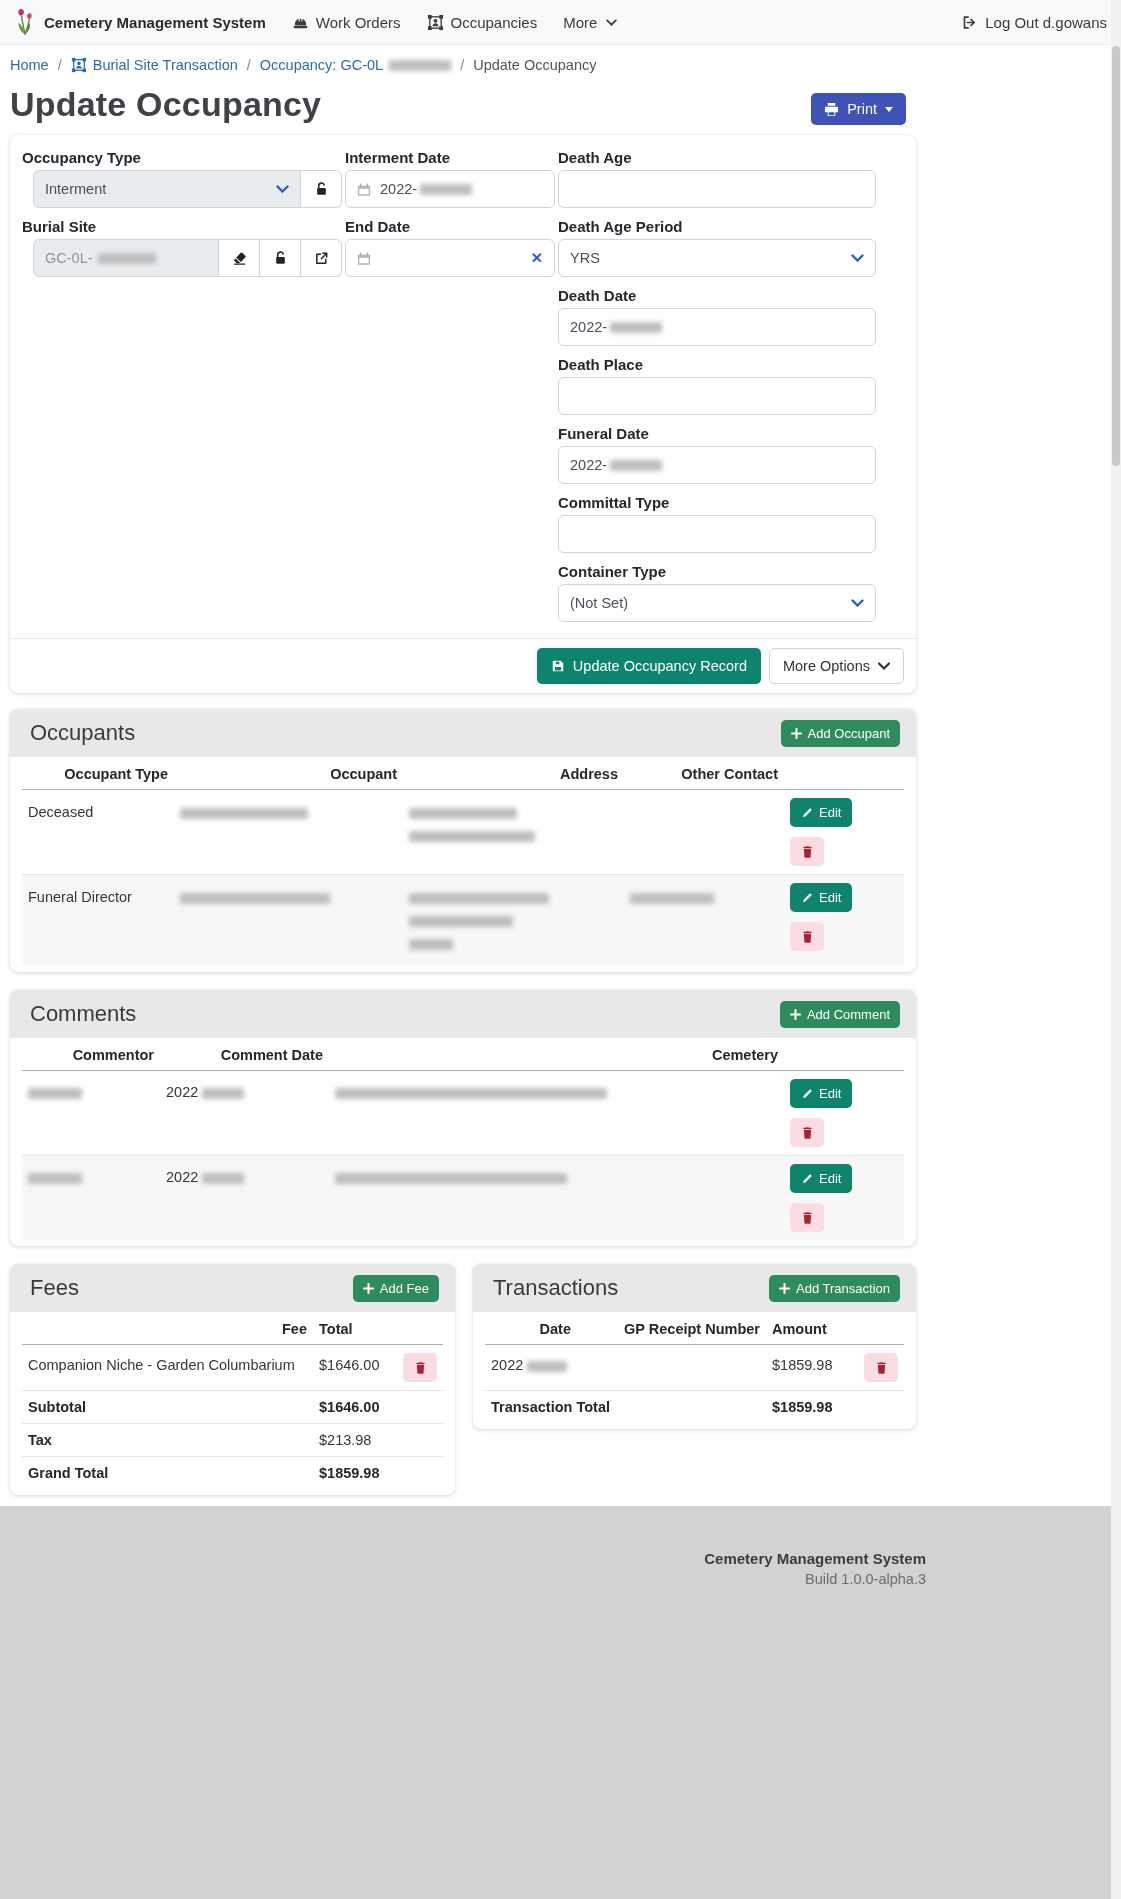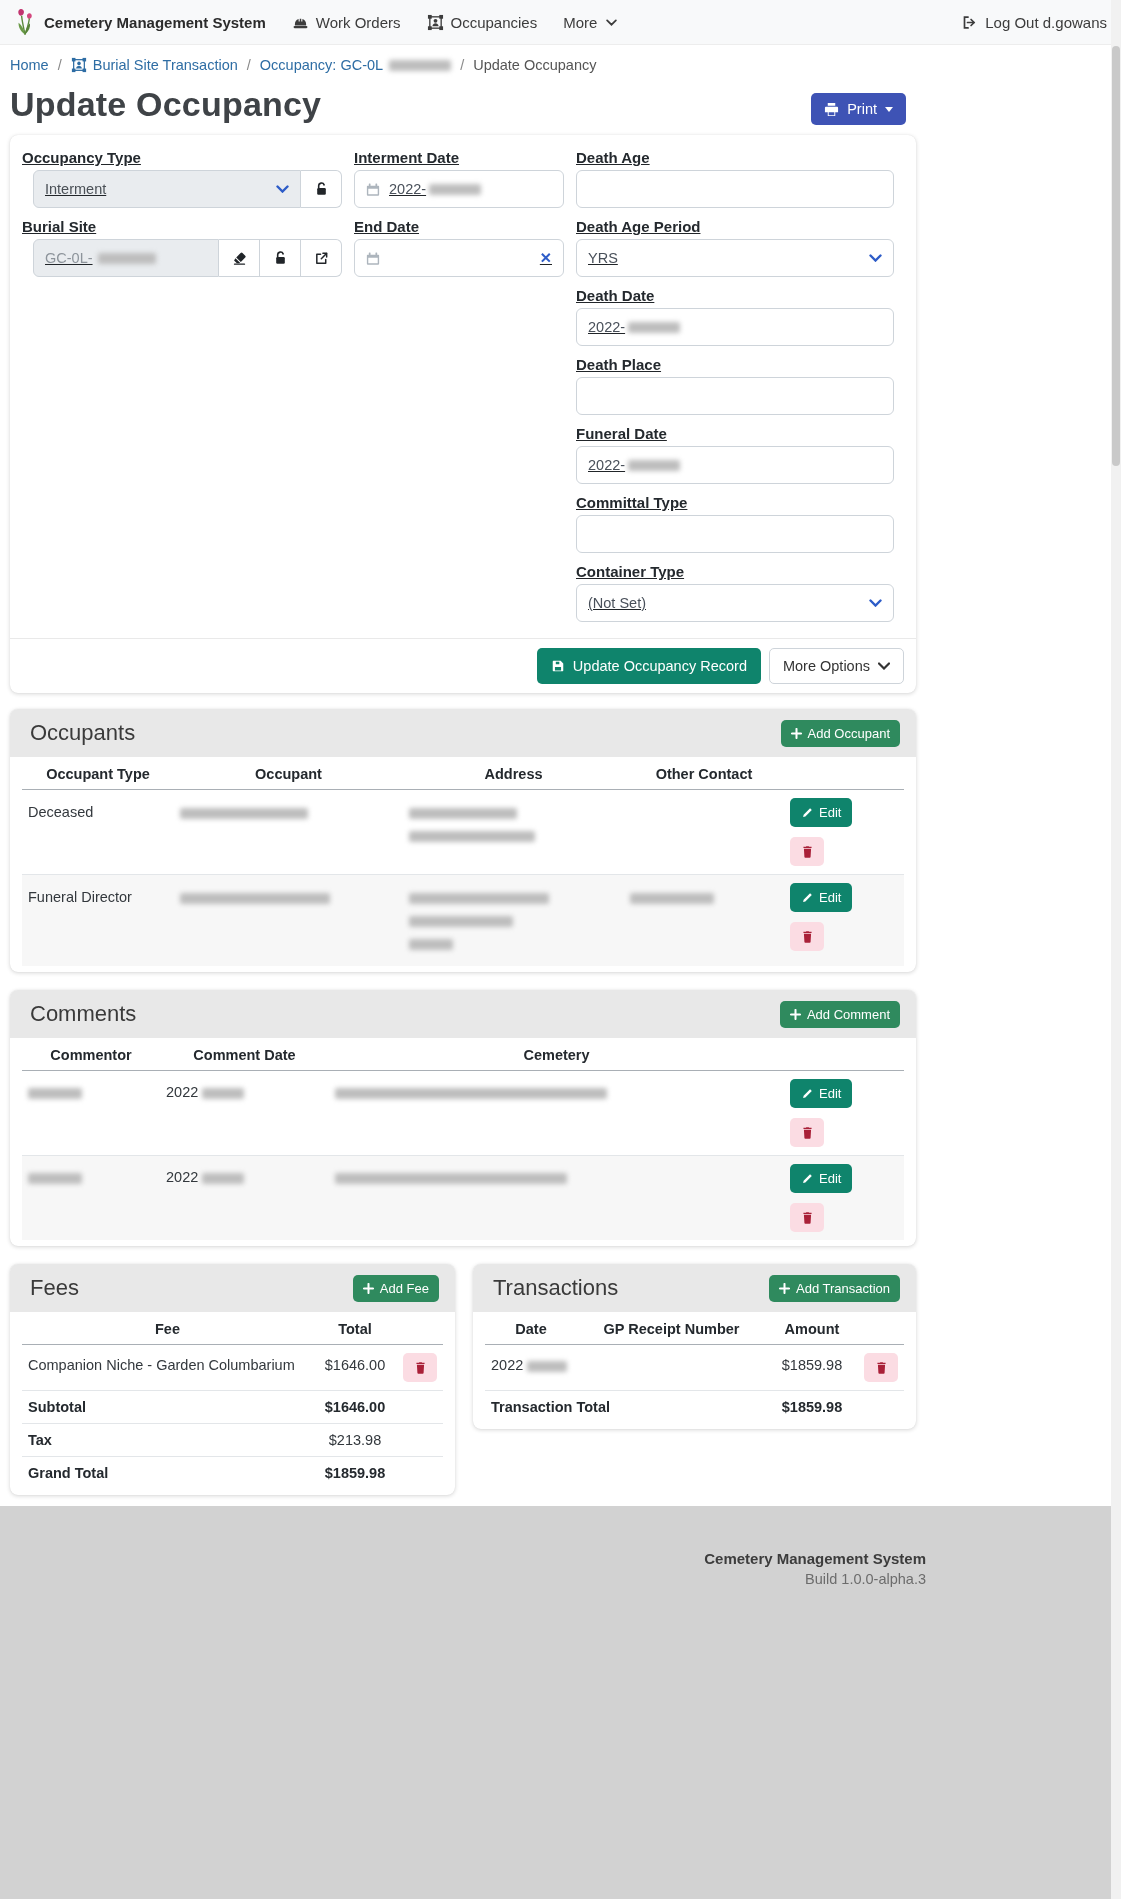--- a/index.html
+++ b/index.html
@@ -27,21 +27,21 @@
   
   .page-head { display:flex; align-items:flex-start; justify-content:space-between; padding:6px 10px 10px 10px; width:916px; }
   .page-title { font-size:34px; font-weight:600; color:#3f4347; letter-spacing:.2px; }
   .btn { border:none; border-radius:5px; cursor:pointer; font-family:inherit; display:inline-flex; align-items:center; gap:8px; }
   .btn-primary { background:#3e53b5; color:#fff; font-size:14.5px; padding:8px 13px; margin-top:8px;align-items:center; }
   .caret { width:0; height:0; border-left:4.5px solid transparent; border-right:4.5px solid transparent; border-top:5px solid currentColor; }
   
   .container { width:906px; margin-left:10px; }
   .card { background:#fff; border-radius:8px; box-shadow:0 1px 4px rgba(0,0,0,.16), 0 0 1px rgba(0,0,0,.1); }
   .form-card { padding:14px 12px 0 12px; margin-bottom:16px; }
-  .form-grid { display:grid; grid-template-columns:320px 210px 318px; column-gap:12px;text-decoration:underline; }
+  .form-grid { display:grid; grid-template-columns:320px 210px 318px; column-gap:3px; }
   .field { margin-bottom:10px; }
   .field-label { display:block; font-size:15px; font-weight:700; color:#24292e; margin-bottom:4px; }
   .input {
     height:38px; border:1px solid #ced4da; border-radius:6px; background:#fff;
     display:flex; align-items:center; padding:0 11px; gap:9px; color:#49505a; font-size:14.5px;
   }
   .input.disabled { background:#e9ecef; color:#8d949b; }
   .group { display:flex;padding-left:11px; }
   .group .input { flex:1; border-radius:6px 0 0 6px; }
   .group-btn {
@@ -62,33 +62,33 @@
   
   .section { margin-bottom:18px; }
   .section-head {
     background:#e8e8e8; border-radius:8px 8px 0 0; padding:10px 16px 10px 20px;
     display:flex; align-items:center; justify-content:space-between; height:48px;
   }
   .section-title { font-size:22px; color:#3a3a3a; font-weight:400; }
   .btn-green { background:#2f8a5e; color:#fff; font-size:13px; padding:6px 10px; gap:6px; }
   table { border-collapse:collapse; width:100%; }
   .tbl-wrap { padding:0 12px 6px 12px; }
-  th { text-align:center; font-size:14.5px; color:#24292e; padding:9px 6px 7px 6px; border-bottom:1px solid #a9afb5; }
+  th { text-align:right; font-size:14.5px; color:#24292e; padding:9px 6px 7px 6px; border-bottom:1px solid #a9afb5; }
   td { font-size:14.5px; color:#33383d; padding:8px 6px; border-bottom:1px solid #e3e6e9; vertical-align:top; }
   tr.striped td { background:#f7f7f7; }
   tr:last-child td { border-bottom:none; }
   .row-actions { display:flex; gap:10px; justify-content:flex-end; align-items:flex-start;flex-direction:column; }
   .btn-edit { background:#0f846c; color:#fff; font-size:13px; padding:6px 11px; gap:6px; height:29px; }
   .btn-trash { background:#fbdce3; color:#a92038; width:34px; height:29px; justify-content:center; }
   .addr-line { display:block; margin-bottom:7px; }
   
   .two-col { display:flex; gap:18px; align-items:flex-start; margin-bottom:11px; }
   .fees-card { width:445px; }
   .trans-card { width:443px; }
-  td.num, th.num { text-align:center; }
+  td.num, th.num { text-align:left; }
   td.bold { font-weight:700; color:#24292e; }
   
   .footer { background:#d2d2d2; height:488px; padding-top:44px; }
   .footer-inner { width:916px; margin-left:10px; text-align:right; padding-right:0; }
   .footer-title { font-weight:700; color:#3c3c3c; font-size:15px; }
   .footer-build { color:#6c6c6c; font-size:14.5px; margin-top:4px; }
   
   .scrollbar { position:absolute; top:0; right:0; width:10px; height:1899px; background:#f1f1f1; }
   .scroll-thumb { position:absolute; top:46px; right:1px; width:8px; height:420px; background:#c9c9c9; border-radius:4px; }
 </style>

